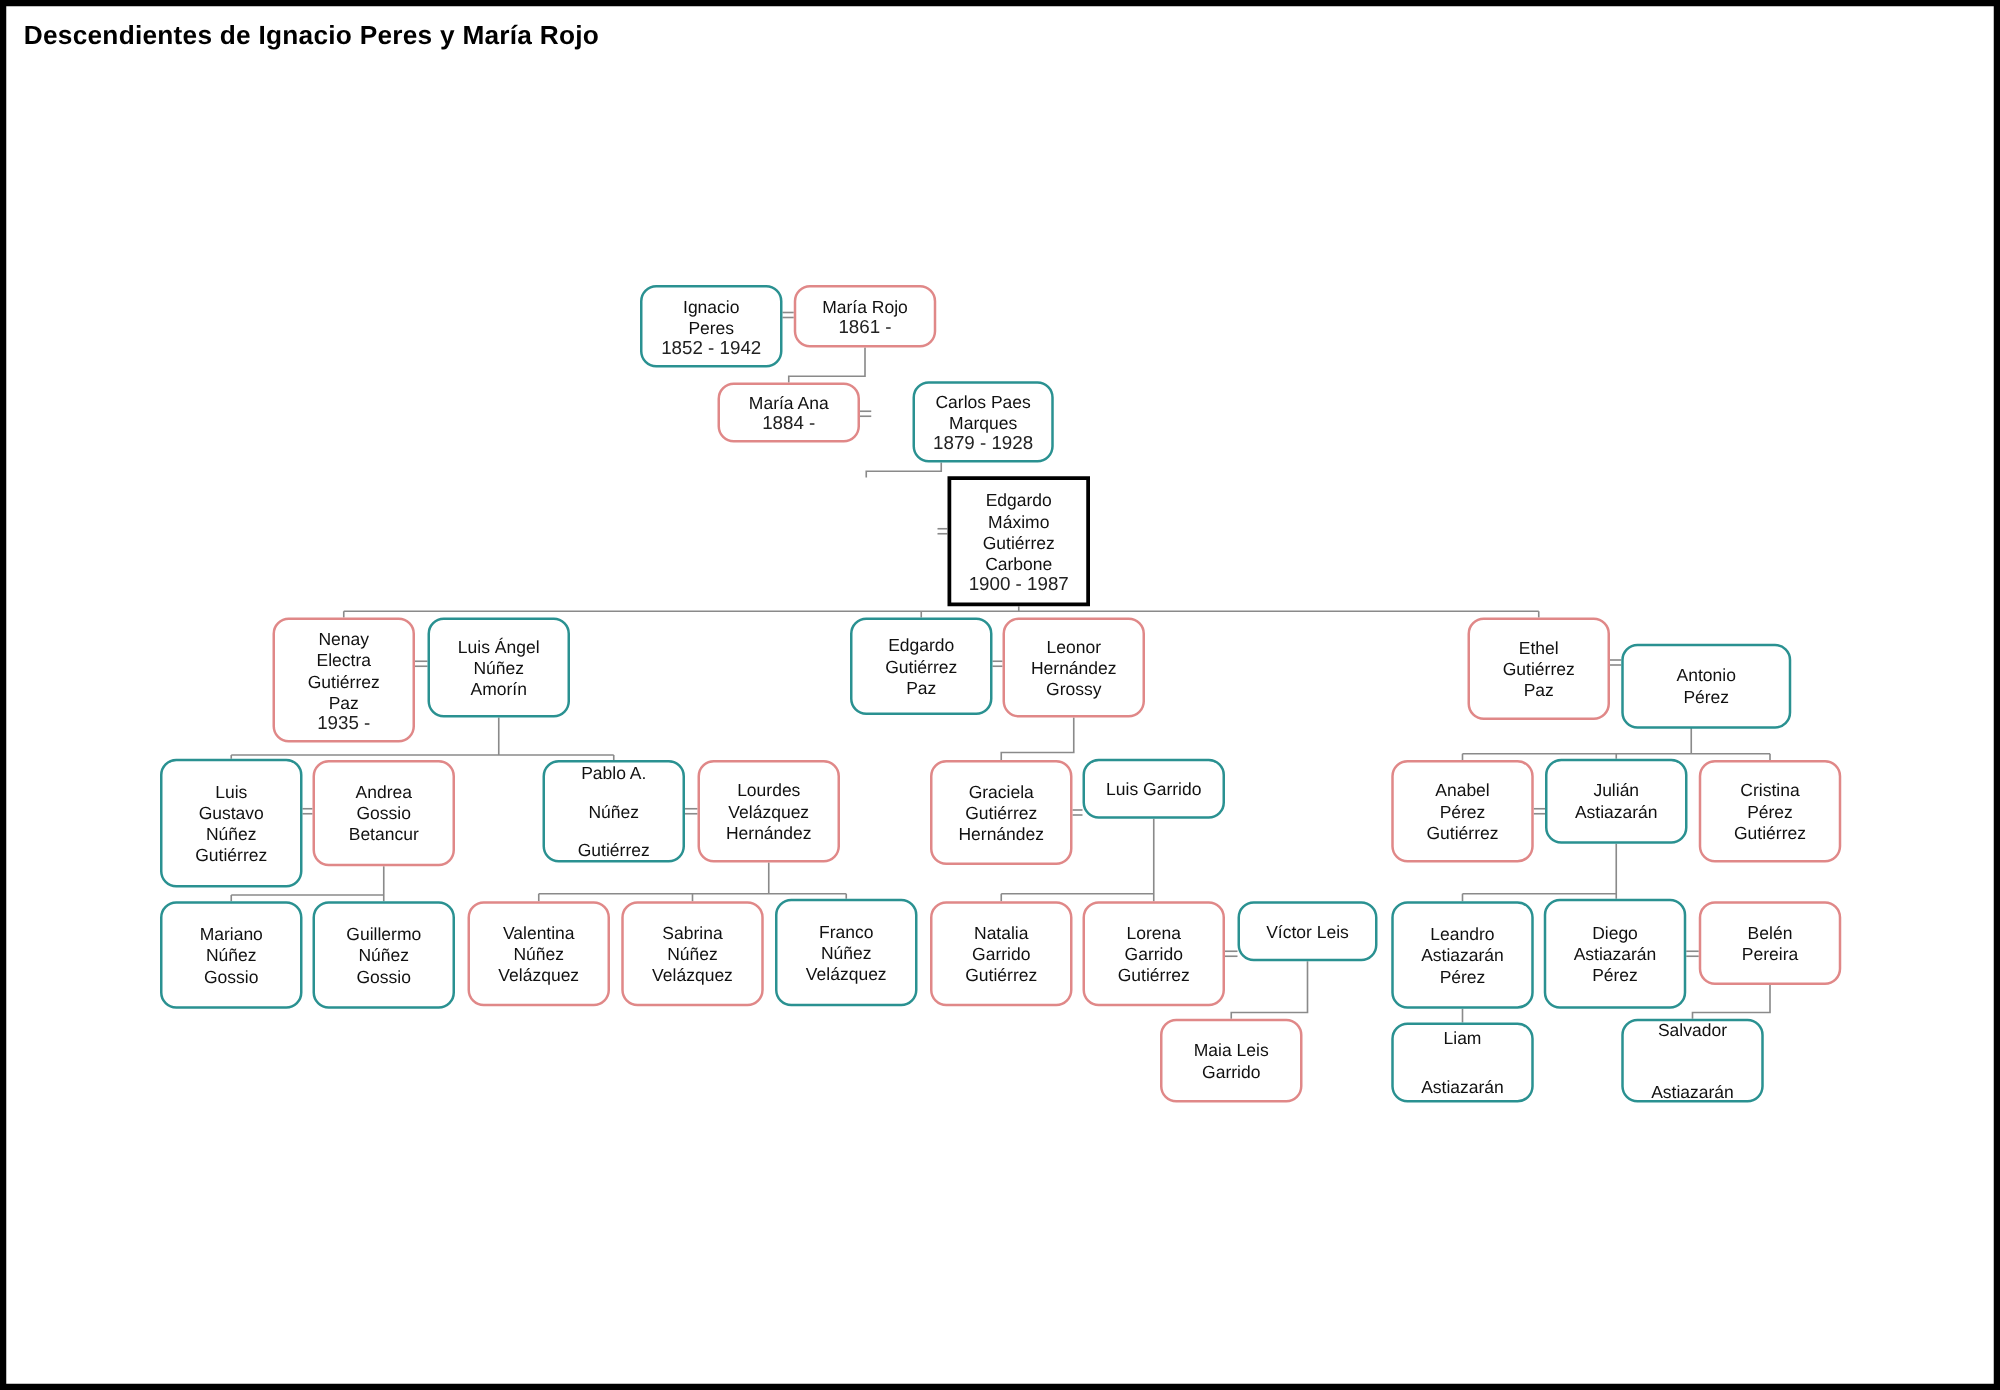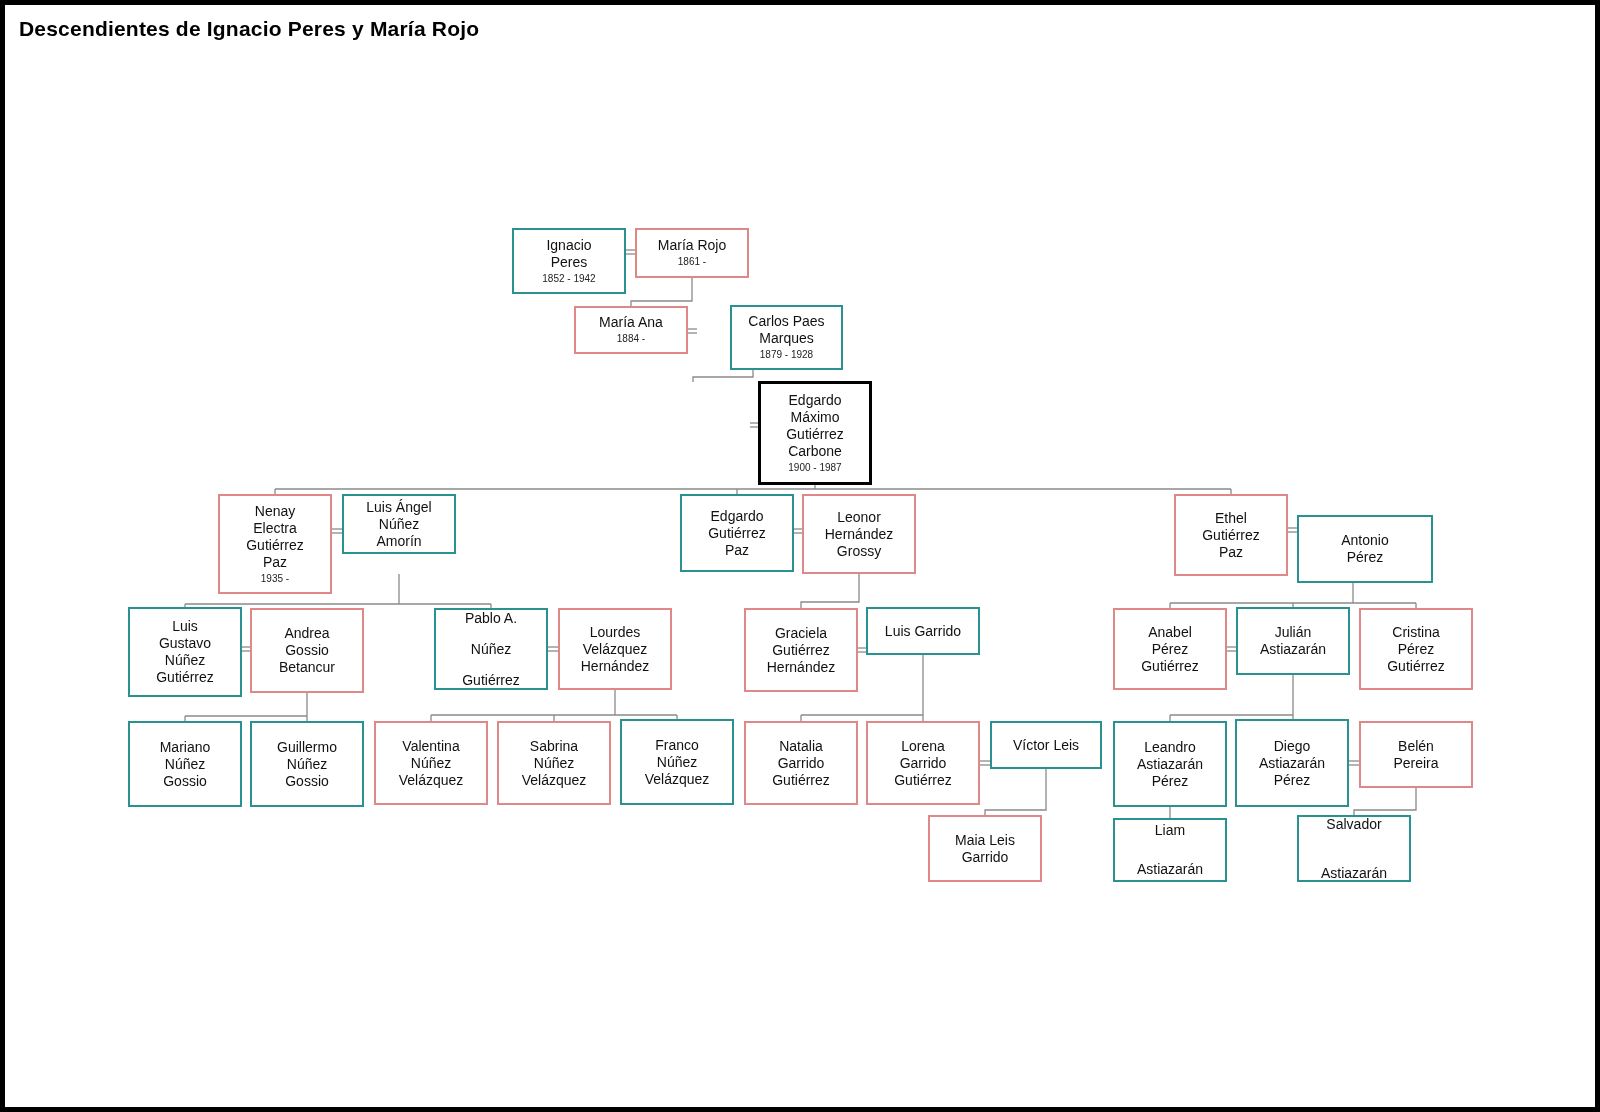--- a/index.html
+++ b/index.html
@@ -9,26 +9,26 @@
   }
   .frame{position:absolute;inset:0;border:5px solid #000;pointer-events:none;z-index:30;}
   .title{
     position:absolute;left:19px;top:17px;margin:0;
     font-size:21px;font-weight:bold;color:#000;letter-spacing:.2px;
   }
   #wires{position:absolute;left:0;top:0;width:1600px;height:1112px;z-index:1;}
   #nodes{position:absolute;left:0;top:0;width:1600px;height:1112px;z-index:2;}
   .person{
     position:absolute;box-sizing:border-box;background:#fff;
-    border:2px solid #888;border-radius:0;
+    border:2px solid #888;border-radius:13px;
     display:flex;flex-direction:column;align-items:center;justify-content:center;
     text-align:center;color:#111;cursor:default;
   }
   .person .nm{font-size:14px;line-height:17px;}
-  .person .dt{font-size:10px;line-height:14px;margin-top:1px;color:#222;}
+  .person .dt{font-size:15px;line-height:14px;margin-top:1px;color:#222;}
   .person.teal{border-color:#2a9191;}
   .person.pink{border-color:#e08888;}
   .person.black{border-color:#000;border-width:3px;border-radius:0;}
 </style>
 </head>
 <body>
 
 <div class="page">
   <h1 class="title">Descendientes de Ignacio Peres y María Rojo</h1>
   <svg id="wires" viewBox="0 0 1600 1112">
@@ -117,21 +117,21 @@
         <div class="nm">Carbone</div>
         <div class="dt">1900 - 1987</div>
       </div>
       <div class="person pink" style="left: 218px; top: 494px; width: 114px; height: 100px;">
         <div class="nm">Nenay</div>
         <div class="nm">Electra</div>
         <div class="nm">Gutiérrez</div>
         <div class="nm">Paz</div>
         <div class="dt">1935 -</div>
       </div>
-      <div class="person teal" style="left: 342px; top: 494px; width: 114px; height: 60px;">
+      <div class="person teal" style="left: 342px; top: 494px; width: 114px; height: 80px;">
         <div class="nm">Luis Ángel</div>
         <div class="nm">Núñez</div>
         <div class="nm">Amorín</div>
       </div>
       <div class="person teal" style="left: 680px; top: 494px; width: 114px; height: 78px;">
         <div class="nm">Edgardo</div>
         <div class="nm">Gutiérrez</div>
         <div class="nm">Paz</div>
       </div>
       <div class="person pink" style="left: 802px; top: 494px; width: 114px; height: 80px;">
@@ -141,21 +141,21 @@
       </div>
       <div class="person pink" style="left: 1174px; top: 494px; width: 114px; height: 82px;">
         <div class="nm">Ethel</div>
         <div class="nm">Gutiérrez</div>
         <div class="nm">Paz</div>
       </div>
       <div class="person teal" style="left: 1297px; top: 494px; width: 136px; height: 68px; margin-top: 21px;">
         <div class="nm">Antonio</div>
         <div class="nm">Pérez</div>
       </div>
-      <div class="person teal" style="left: 128px; top: 607px; width: 114px; height: 90px;">
+      <div class="person teal" style="left: 128px; top: 607px; width: 114px; height: 103px;">
         <div class="nm">Luis</div>
         <div class="nm">Gustavo</div>
         <div class="nm">Núñez</div>
         <div class="nm">Gutiérrez</div>
       </div>
       <div class="person pink" style="left: 250px; top: 608px; width: 114px; height: 85px;">
         <div class="nm">Andrea</div>
         <div class="nm">Gossio</div>
         <div class="nm">Betancur</div>
       </div>

